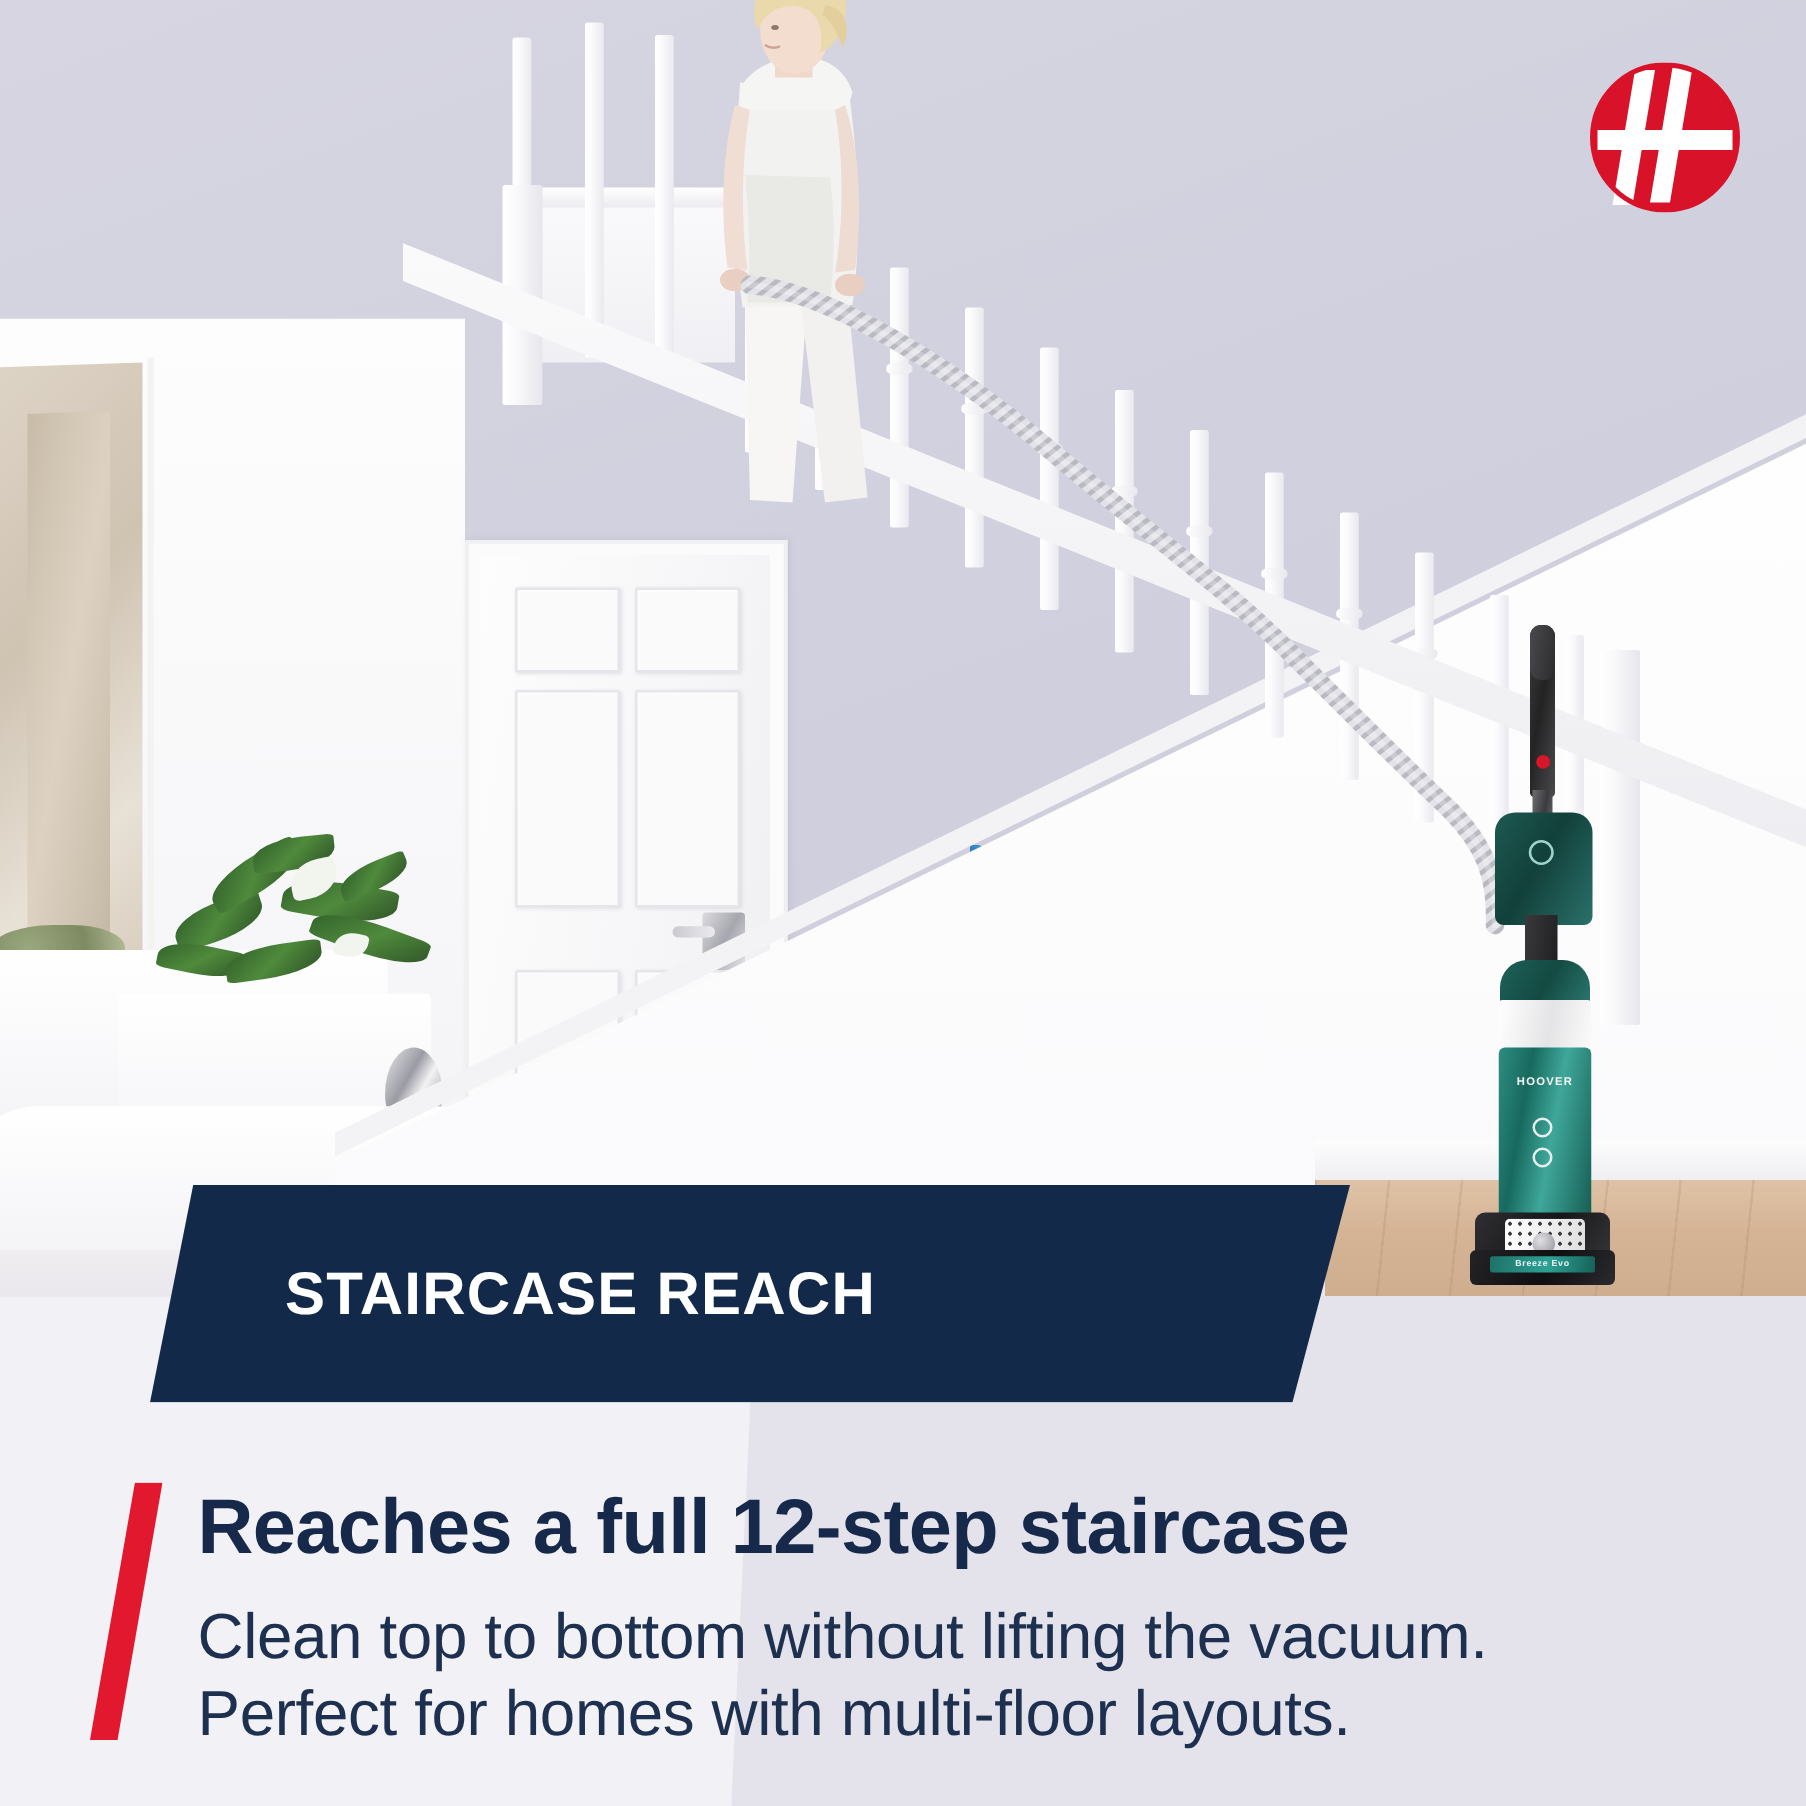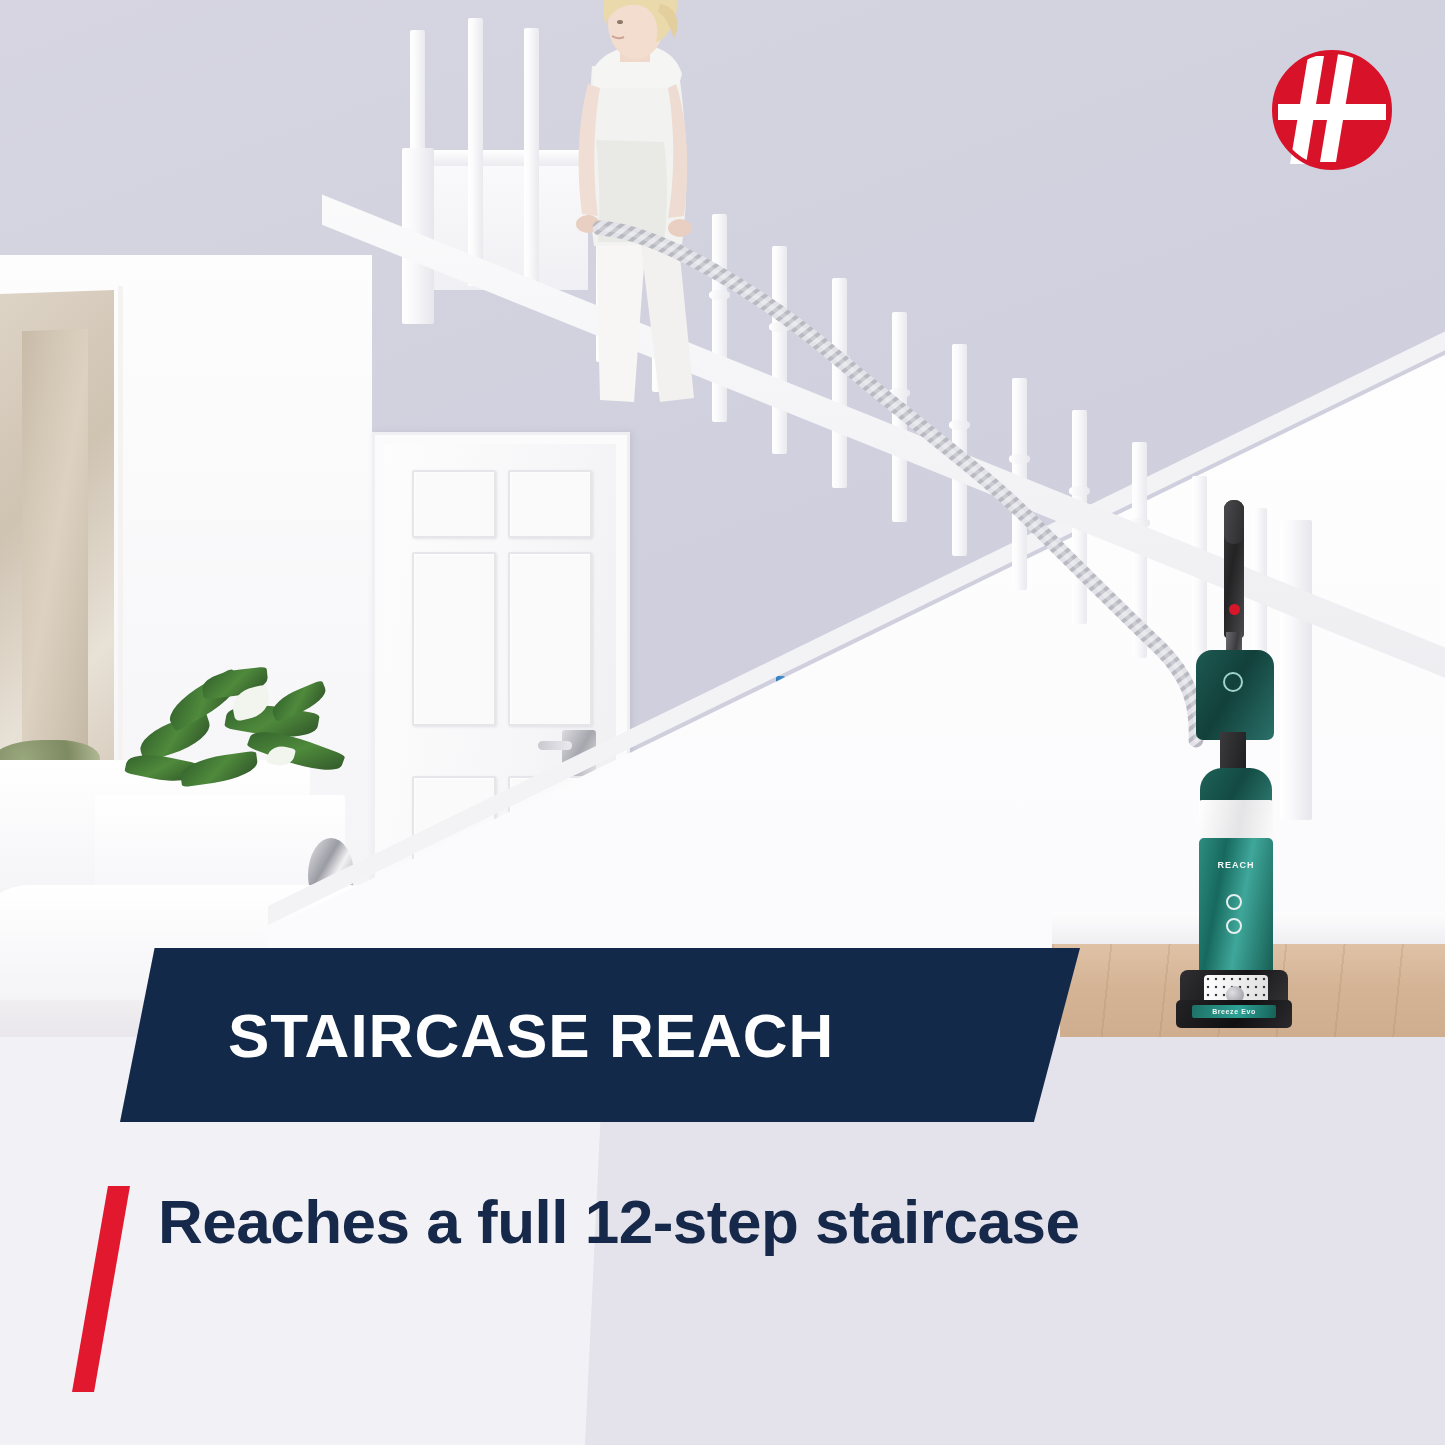--- a/index.html
+++ b/index.html
@@ -179,21 +179,21 @@
   .logo{position:absolute;left:1272px;top:50px;width:120px;height:120px;}
 
   
   .banner{
     position:absolute;left:120px;top:948px;width:960px;height:174px;
     background:#12294a;
     clip-path:polygon(3.6% 0%, 100% 0%, 95.2% 100%, 0% 100%);
     display:flex;align-items:center;
   }
   .banner-text{
-    color:#ffffff;font-size:62px;font-weight:bold;letter-spacing:1px;
+    color:#ffffff;font-size:48px;font-weight:bold;letter-spacing:1px;
     margin-left:108px;white-space:nowrap;
   }
 
   
   .accent-bar{position:absolute;left:72px;top:1186px;width:58px;height:206px;
     background:#e2182f;clip-path:polygon(62% 0%, 100% 0%, 38% 100%, 0% 100%);}
   .headline{position:absolute;left:158px;top:1186px;
     color:#16294a;font-size:62px;font-weight:bold;letter-spacing:-.5px;white-space:nowrap;}
   .sub{position:absolute;left:158px;top:1278px;color:#1d3050;
     font-size:51px;line-height:62px;font-weight:400;letter-spacing:-.3px;white-space:nowrap;}
@@ -341,21 +341,21 @@
       <div class="vac-handle"></div>
       <div class="vac-grip"></div>
       <div class="vac-hoover-dot"></div>
       <div class="vac-tube"></div>
       <div class="vac-yoke"></div>
       <div class="vac-yoke-logo"></div>
       <div class="vac-neck"></div>
       <div class="vac-bin-top"></div>
       <div class="vac-bin-white"></div>
       <div class="vac-bin"></div>
-      <div class="vac-brand">REACH</div>
+      <div class="vac-brand">HOOVER</div>
       <div class="vac-icon1"></div>
       <div class="vac-icon2"></div>
       <div class="vac-base"></div>
       <div class="vac-filter"></div>
       <div class="vac-hub"></div>
       <div class="vac-bar"></div>
       <div class="vac-bar-strip">
         <div class="vac-bar-text">Breeze Evo</div>
       </div>
     </div>
@@ -375,14 +375,18 @@
         </clipPath>
     </svg>
   </div>
 
   <div class="banner">
     <div class="banner-text">STAIRCASE REACH</div>
   </div>
 
   <div class="accent-bar"></div>
   <div class="headline">Reaches a full 12-step staircase</div>
+  <div class="sub">
+    <div>Clean top to bottom without lifting the vacuum.</div>
+    <div>Perfect for homes with multi-floor layouts.</div>
+  </div>
 
 </div>
 
 </body></html>

